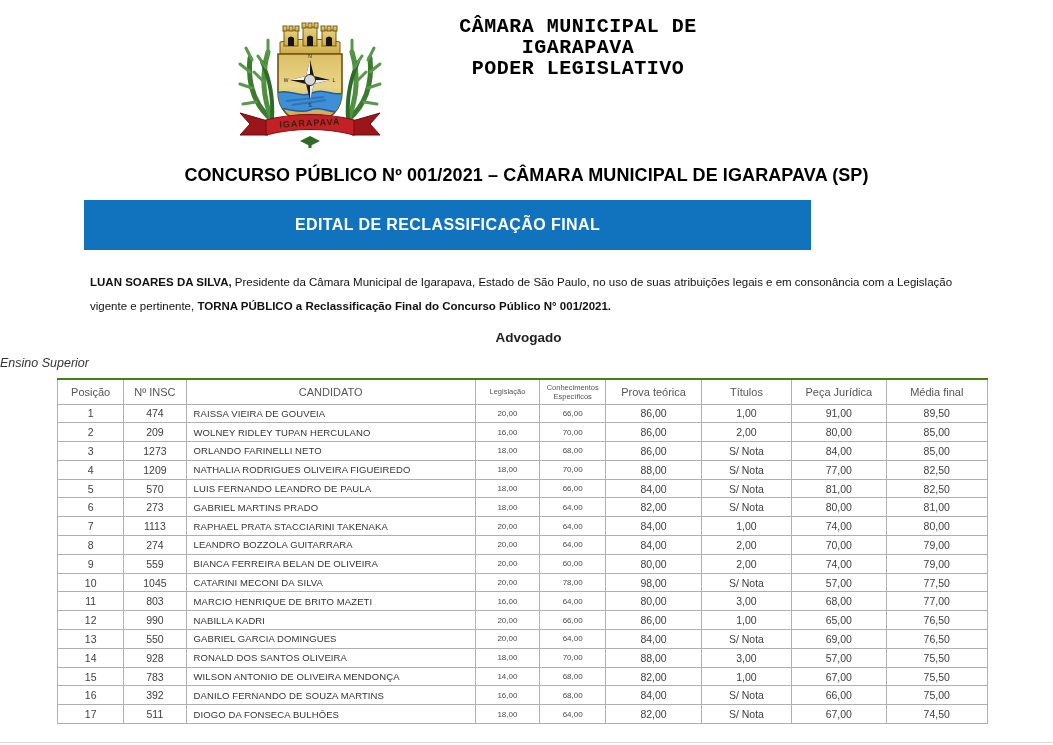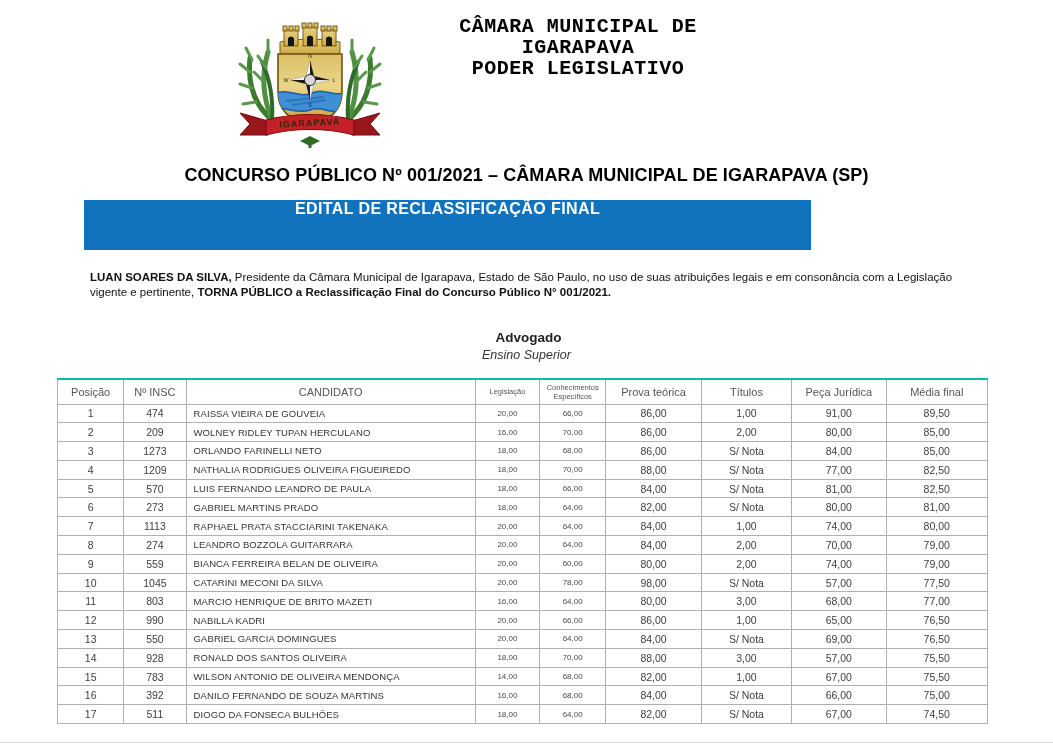--- a/index.html
+++ b/index.html
@@ -17,46 +17,46 @@
   }
   .addr-block { margin-top:11px; }
   .addr-line { font-size:14px; color:#000; line-height:20px; }
   
   .subject {
     position:absolute; left:0; top:165px; width:1053px; text-align:center;
     font-size:18px; font-weight:bold; color:#000; letter-spacing:0.1px;
   }
   .banner {
     position:absolute; left:84px; top:200px; width:727px; height:50px;
-    display:flex; align-items:flex-start; justify-content:center;
+    display:flex; align-items:center; justify-content:center;
   }
   .banner span { font-size:16px; font-weight:bold; letter-spacing:0.4px; }
   
   .para {
     position:absolute; left:90px; top:270px; width:874px;
-    font-size:11.5px; color:#111; line-height:15px; text-align:left;
+    font-size:11.5px; color:#111; line-height:24px; text-align:left;
   }
   .para b { font-weight:bold; }
   
   .role-title {
     position:absolute; left:2px; top:330px; width:1053px; text-align:center;
     font-size:13.5px; font-weight:600; color:#222;
   }
   .role-subtitle {
-    position:absolute; left:0; top:348px; width:1053px; text-align:center;
+    position:absolute; left:0; top:356px; width:1053px; 
     font-size:12.5px; font-style:italic; color:#333;
   }
   
   .tbl-wrap { position:absolute; left:57px; top:378px; }
   table {
     border-collapse:collapse; table-layout:fixed; width:931px;
     font-family:"Liberation Sans", sans-serif;
   }
   th, td { border:1px solid #b0b0b0; text-align:center; vertical-align:middle; overflow:hidden; white-space:nowrap; }
-  table { border-top:2px solid #14b8a6; }
+  table { border-top:2px solid #4d7c0f; }
   thead th { height:25px; font-weight:normal; font-size:11px; color:#555; background:#fff; }
   th.c3, th.c4 { font-size:7.5px; line-height:1.2; white-space:normal; }
   tbody td { height:18.8px; font-size:10.5px; color:#404040; }
   td.c2 { text-align:left; padding-left:7px; font-size:9.5px; color:#333; letter-spacing:0.1px; }
   td.c3, td.c4 { font-size:8px; color:#4a4a4a; }
   th.c0 { width:66px; }  th.c1 { width:62px; }  th.c2 { width:288px; }
   th.c3 { width:64px; }  th.c4 { width:66px;margin-left:48px; }  th.c5 { width:95px; }
   th.c6 { width:90px; }  th.c7 { width:94px; }  th.c8 { width:101px; }
   .bottom-rule { position:absolute; left:0; top:742px; width:1053px; height:1px; background:#d9d9d9; }
 </style>

